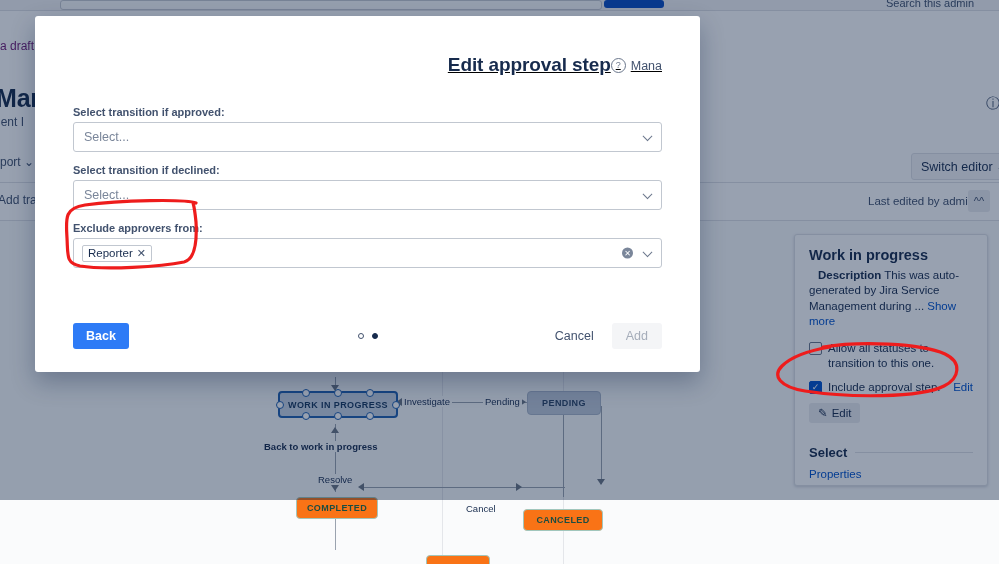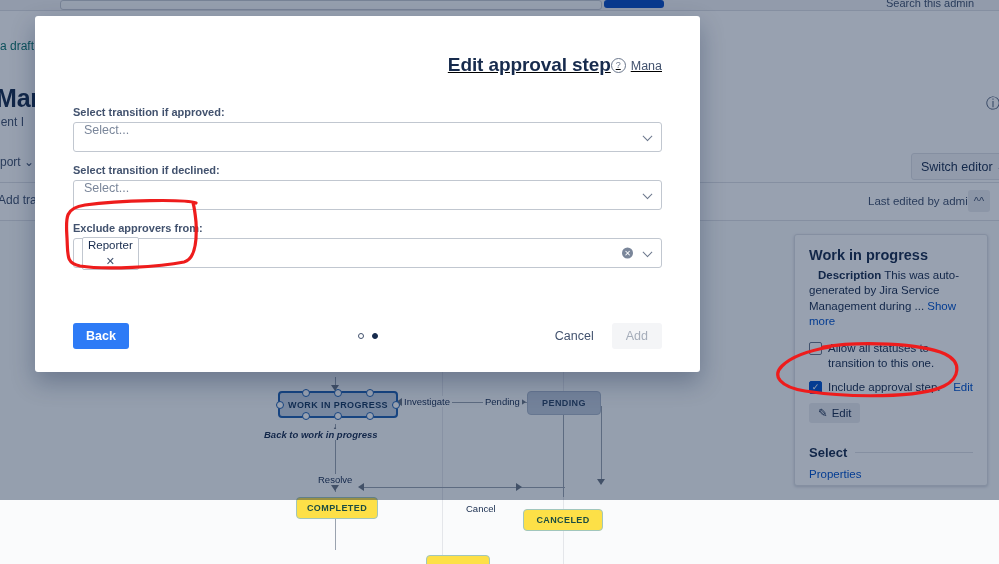--- a/index.html
+++ b/index.html
@@ -29,21 +29,21 @@
     position: absolute; left: 604px; top: 0px; width: 60px; height: 8px;
     background: #0b4fc4; border-radius: 3px;
   }
   .bg-adminsearch {
     position: absolute; left: 886px; top: -3px;
     font-size: 11px; color: #42526e; white-space: nowrap;
   }
 
   .bg-draft {
     position: absolute; left: 0px; top: 39px;
-    font-size: 12px; color: #0f766e; white-space: nowrap;
+    font-size: 12px; color: #701a75; white-space: nowrap;
   }
   .bg-title {
     position: absolute; left: -4px; top: 84px;
     font-size: 25px; font-weight: 600; color: #172b4d; white-space: nowrap;
     letter-spacing: -0.2px;
   }
   .bg-subtitle {
     position: absolute; left: -16px; top: 115px;
     font-size: 12px; color: #42526e; white-space: nowrap;
   }
@@ -98,21 +98,21 @@
     border-radius: 4px;
     font-size: 9px; font-weight: 700; letter-spacing: 0.4px;
   }
   .node-wip {
     background: #c9d4e4; border: 2px solid #1f5fae; color: #17375e;
   }
   .node-blue {
     background: #bfcada; border: 1px solid #aab6c8; color: #2c4465;
   }
   .node-green {
-    background: #fde047; border: 1px solid #a1c6bc; color: #1c4d42;
+    background: #f97316; border: 1px solid #a1c6bc; color: #1c4d42;
   }
   .handle {
     position: absolute; width: 6px; height: 6px; border-radius: 50%;
     background: #ffffff; border: 1.5px solid #1f5fae;
   }
   .edge { position: absolute; background: #9aa3af; }
   .edge-v { width: 1px; }
   .edge-h { height: 1px; }
   .edge-label {
     position: absolute; font-size: 9.5px; color: #172b4d; white-space: nowrap;
@@ -191,37 +191,37 @@
     font-size: 9px; color: #6b778c; display: flex; align-items: center; justify-content: center;
     line-height: 1;
   }
 
   .modal-body { padding: 30px 38px 0 38px; }
   .field-label {
     font-size: 11px; font-weight: 700; color: #42526e; margin-bottom: 4px;
   }
   .sel {
     position: relative; height: 30px; border: 1px solid #c1c7d0; border-radius: 3px;
-    background: #fff; display: flex; padding: 0 10px;
+    background: #fff; display: flex; align-items: center; padding: 0 10px;
     margin-bottom: 12px; box-sizing: border-box;
   }
   .sel .ph { font-size: 12.5px; color: #7a869a; }
   .chev {
     position: absolute; right: 10px; top: 50%; transform: translateY(-60%) rotate(45deg);
     width: 6px; height: 6px; border-right: 1.4px solid #6b778c; border-bottom: 1.4px solid #6b778c;
   }
   .multisel {
     position: relative; height: 30px; border: 1px solid #c1c7d0; border-radius: 3px;
     background: #fff; display: flex; align-items: center; padding: 0 8px;
     box-sizing: border-box;
   }
   .chip {
     display: inline-flex; align-items: center; gap: 4px;
     border: 1px solid #c1c7d0; border-radius: 2px; background: #fff;
-    padding: 1px 5px; font-size: 11.5px; color: #172b4d; flex-direction: column;
+    padding: 1px 5px; font-size: 11.5px; color: #172b4d;
   }
   .chip-x { font-size: 11px; color: #42526e; cursor: pointer; }
   .clear-ic {
     position: absolute; right: 28px; top: 50%; transform: translateY(-50%);
     width: 11px; height: 11px; border-radius: 50%; background: #7a869a; color: #fff;
     font-size: 8px; display: flex; align-items: center; justify-content: center; line-height: 1;
   }
 
   .modal-foot {
     position: absolute; left: 0; right: 0; bottom: 0; height: 72px;
@@ -296,21 +296,21 @@
       <div class="edge edge-h" style="left:360px; top:266px; width:100px;"></div>
       <div class="arrow arrow-left" style="left:358px; top:262px;"></div>
 
       <div class="edge edge-v" style="left:601px; top:185px; height:78px;"></div>
       <div class="arrow arrow-down" style="left:597px; top:258px;"></div>
 
       <div class="edge edge-v" style="left:335px; top:295px; height:34px;"></div>
 
       <div class="edge-label" style="left:402px; top:175px;">Investigate</div>
       <div class="edge-label" style="left:483px; top:175px;">Pending</div>
-      <div class="edge-label" style="left:262px; top:208px; font-weight:700;font-style:italic;">Back to work in progress</div>
+      <div class="edge-label" style="left:262px; top:220px; font-weight:700;">Back to work in progress</div>
       <div class="edge-label" style="left:316px; top:253px;">Resolve</div>
       <div class="edge-label" style="left:464px; top:282px;">Cancel</div>
 
       <div class="node node-wip" style="left:278px; top:170px; width:116px; height:23px;">
         <span>WORK IN PROGRESS</span>
         <span class="handle" style="left:-4px; top:8px;"></span>
         <span class="handle" style="right:-4px; top:8px;"></span>
         <span class="handle" style="left:22px; top:-4px;"></span>
         <span class="handle" style="left:54px; top:-4px;"></span>
         <span class="handle" style="left:86px; top:-4px;"></span>

